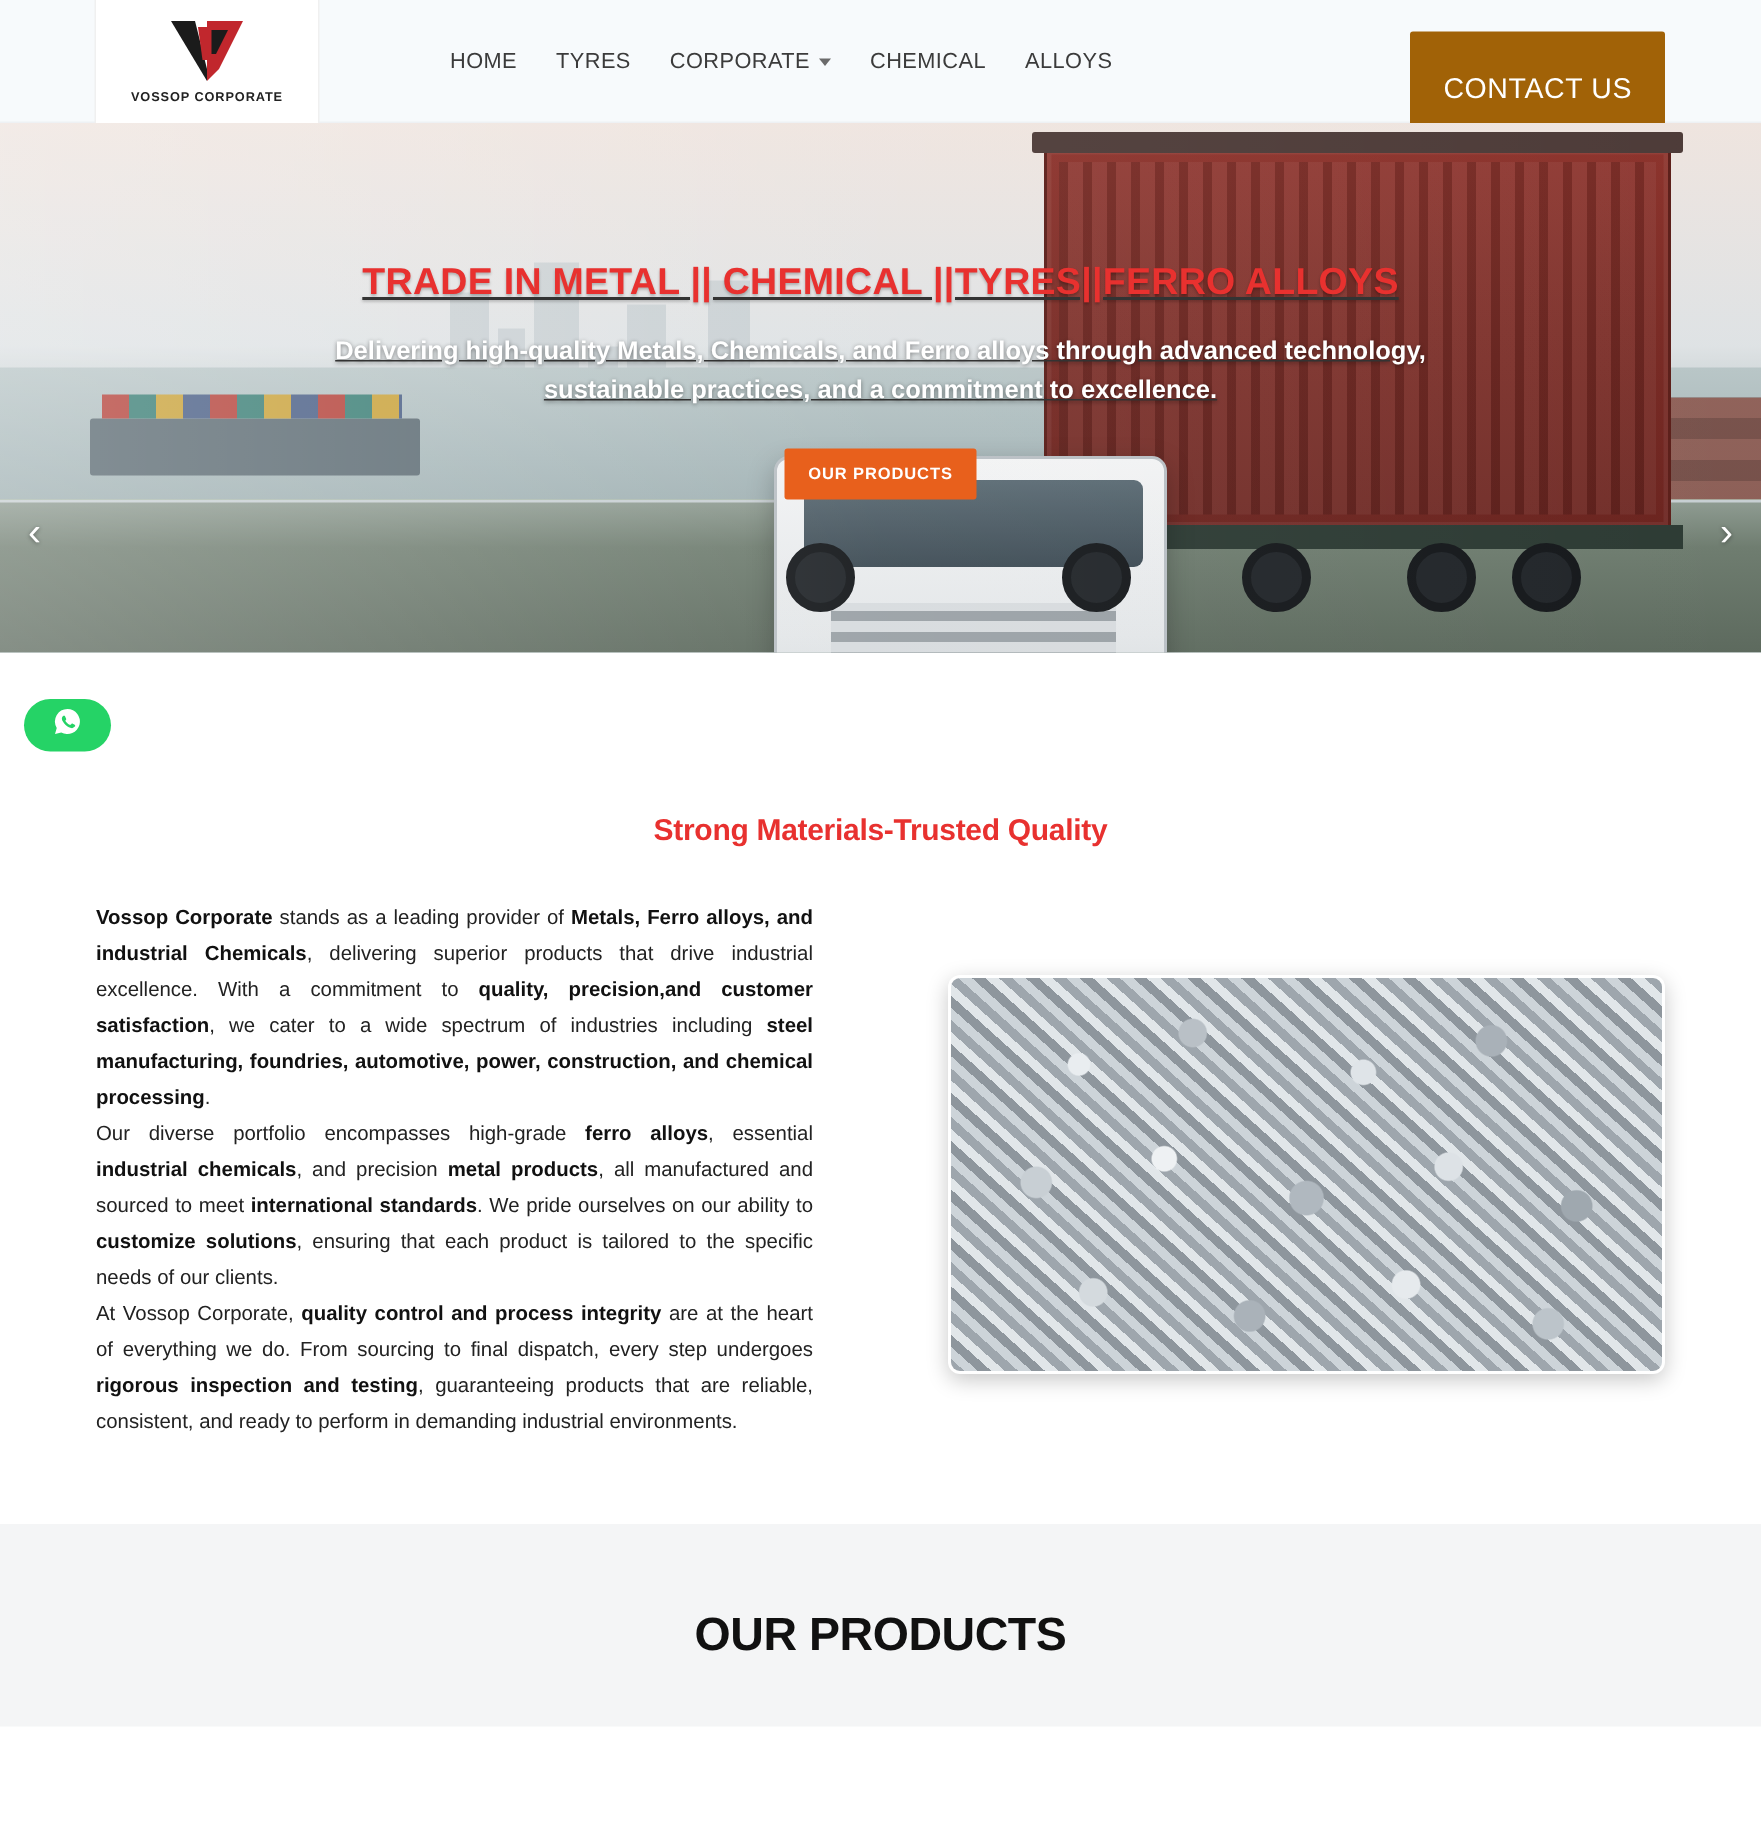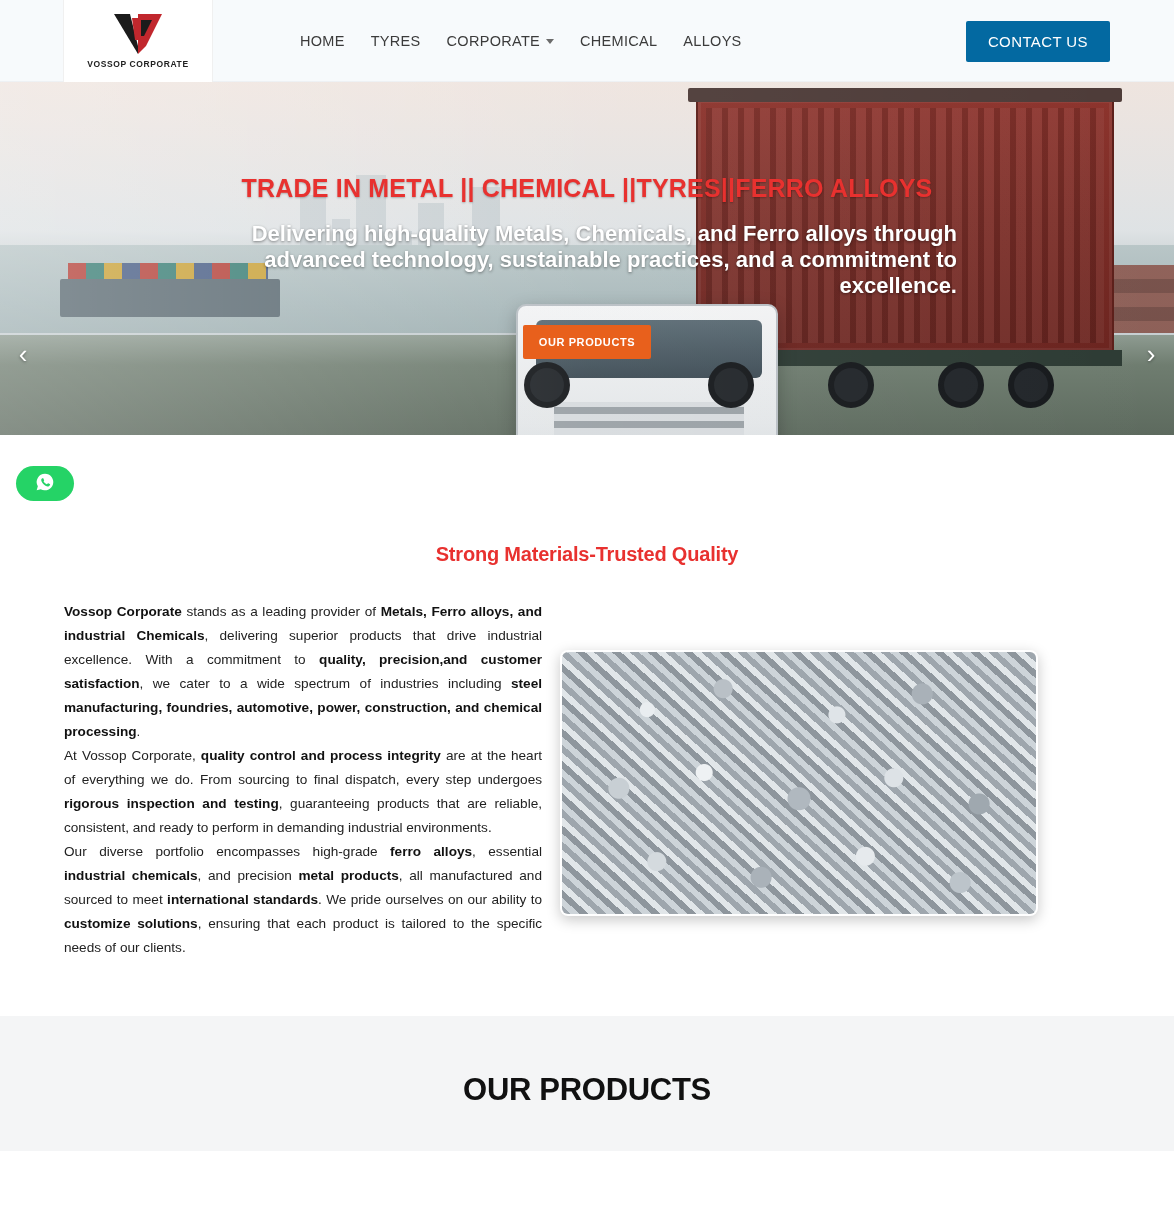--- a/index.html
+++ b/index.html
@@ -79,24 +79,24 @@
     color: #333;
     border: 1px solid #c9ced3;
     background: #fff;
     border-radius: 2px;
     padding: 0 8px;
   }
   .contact-btn {
     position: absolute;
     right: 64px;
     top: 21px;
-    background: #0369a1;
+    background: #a16207;
     color: #fff;
-    font-size: 15px;
-    padding: 12px 22px;
+    font-size: 19px;
+    padding: 28px 22px;
     border: none;
     border-radius: 2px;
     letter-spacing: 0.4px;
     cursor: pointer;
   }
 
   
   .hero {
     position: relative;
     height: 353px;
@@ -201,37 +201,37 @@
   }
   .hero-overlay {
     position: absolute; inset: 0;
     background: linear-gradient(90deg, rgba(255,255,255,0.25) 0%, rgba(255,255,255,0.05) 50%, rgba(255,255,255,0.0) 100%);
   }
   .hero-content {
     position: absolute;
     left: 0; right: 0; top: 92px;
     text-align: center;
     z-index: 5;
+    text-decoration: underline;
   }
   .hero-title {
     color: #e8312f;
     font-size: 25px;
     letter-spacing: 0.2px;
     margin: 0 0 18px 0;
     text-shadow: 0 1px 2px rgba(0,0,0,0.25);
   }
   .hero-sub {
     color: #ffffff;
-    font-size: 22px;
+    font-size: 17px;
     font-weight: bold;
     line-height: 26px;
     max-width: 740px;
     margin: 0 auto 26px auto;
     text-shadow: 0 1px 3px rgba(0,0,0,0.45);
-    text-align: right;
   }
   .hero-btn {
     background: #e8601c;
     color: #fff;
     border: none;
     font-size: 11px;
     font-weight: bold;
     letter-spacing: 0.6px;
     padding: 11px 16px;
     border-radius: 2px;
@@ -275,20 +275,21 @@
     font-size: 20px;
     font-weight: bold;
     margin: 0 0 34px 0;
     letter-spacing: -0.2px;
   }
   .about-grid {
     display: flex;
     align-items: flex-start;
     padding: 0 64px;
     gap: 18px;
+    justify-content: space-between;
   }
   .about-text {
     width: 478px;
     font-size: 13.6px;
     line-height: 24px;
     color: #222;
     text-align: justify;
   }
   .about-text p { margin: 0 0 0 0; }
   .about-text b { color: #111; }
@@ -439,22 +440,22 @@
       <path fill="#ffffff" d="M12 2a10 10 0 00-8.6 15.1L2 22l5-1.3A10 10 0 1012 2zm5.3 14.1c-.2.6-1.2 1.2-1.7 1.2-.5 0-1.9-.2-3.9-1.5-2.1-1.4-3.3-3.6-3.4-3.8-.2-.3-.8-1.3-.8-2.4 0-1.1.6-1.6.8-1.9.2-.2.5-.3.7-.3h.5c.2 0 .4 0 .6.5l.8 1.9c.1.2.1.4 0 .6l-.4.5c-.1.2-.3.3-.1.6.2.3.7 1.1 1.5 1.8 1 .9 1.8 1.2 2.1 1.3.2.1.4.1.6-.1l.7-.8c.2-.2.4-.2.6-.1l1.8.9c.3.2.4.3.4.5s0 .8-.1 1.1z"></path>
     </svg>
   </span>
 </div>
 
 <section class="about">
   <h2 class="about-title">Strong Materials-Trusted Quality</h2>
   <div class="about-grid">
     <div class="about-text">
       <p><b>Vossop Corporate</b> stands as a leading provider of <b>Metals, Ferro alloys, and industrial Chemicals</b>, delivering superior products that drive industrial excellence. With a commitment to <b>quality, precision,and customer satisfaction</b>, we cater to a wide spectrum of industries including <b>steel manufacturing, foundries, automotive, power, construction, and chemical processing</b>.</p>
+      <p>Our diverse portfolio encompasses high-grade <b>ferro alloys</b>, essential <b>industrial chemicals</b>, and precision <b>metal products</b>, all manufactured and sourced to meet <b>international standards</b>. We pride ourselves on our ability to <b>customize solutions</b>, ensuring that each product is tailored to the specific needs of our clients.</p>
       <p>At Vossop Corporate, <b>quality control and process integrity</b> are at the heart of everything we do. From sourcing to final dispatch, every step undergoes <b>rigorous inspection and testing</b>, guaranteeing products that are reliable, consistent, and ready to perform in demanding industrial environments.</p>
-      <p>Our diverse portfolio encompasses high-grade <b>ferro alloys</b>, essential <b>industrial chemicals</b>, and precision <b>metal products</b>, all manufactured and sourced to meet <b>international standards</b>. We pride ourselves on our ability to <b>customize solutions</b>, ensuring that each product is tailored to the specific needs of our clients.</p>
     </div>
     <div class="about-img-wrap">
       <div class="about-img"></div>
     </div>
   </div>
 </section>
 
 <section class="products">
   <h2 class="products-title">OUR PRODUCTS</h2>
 </section>

